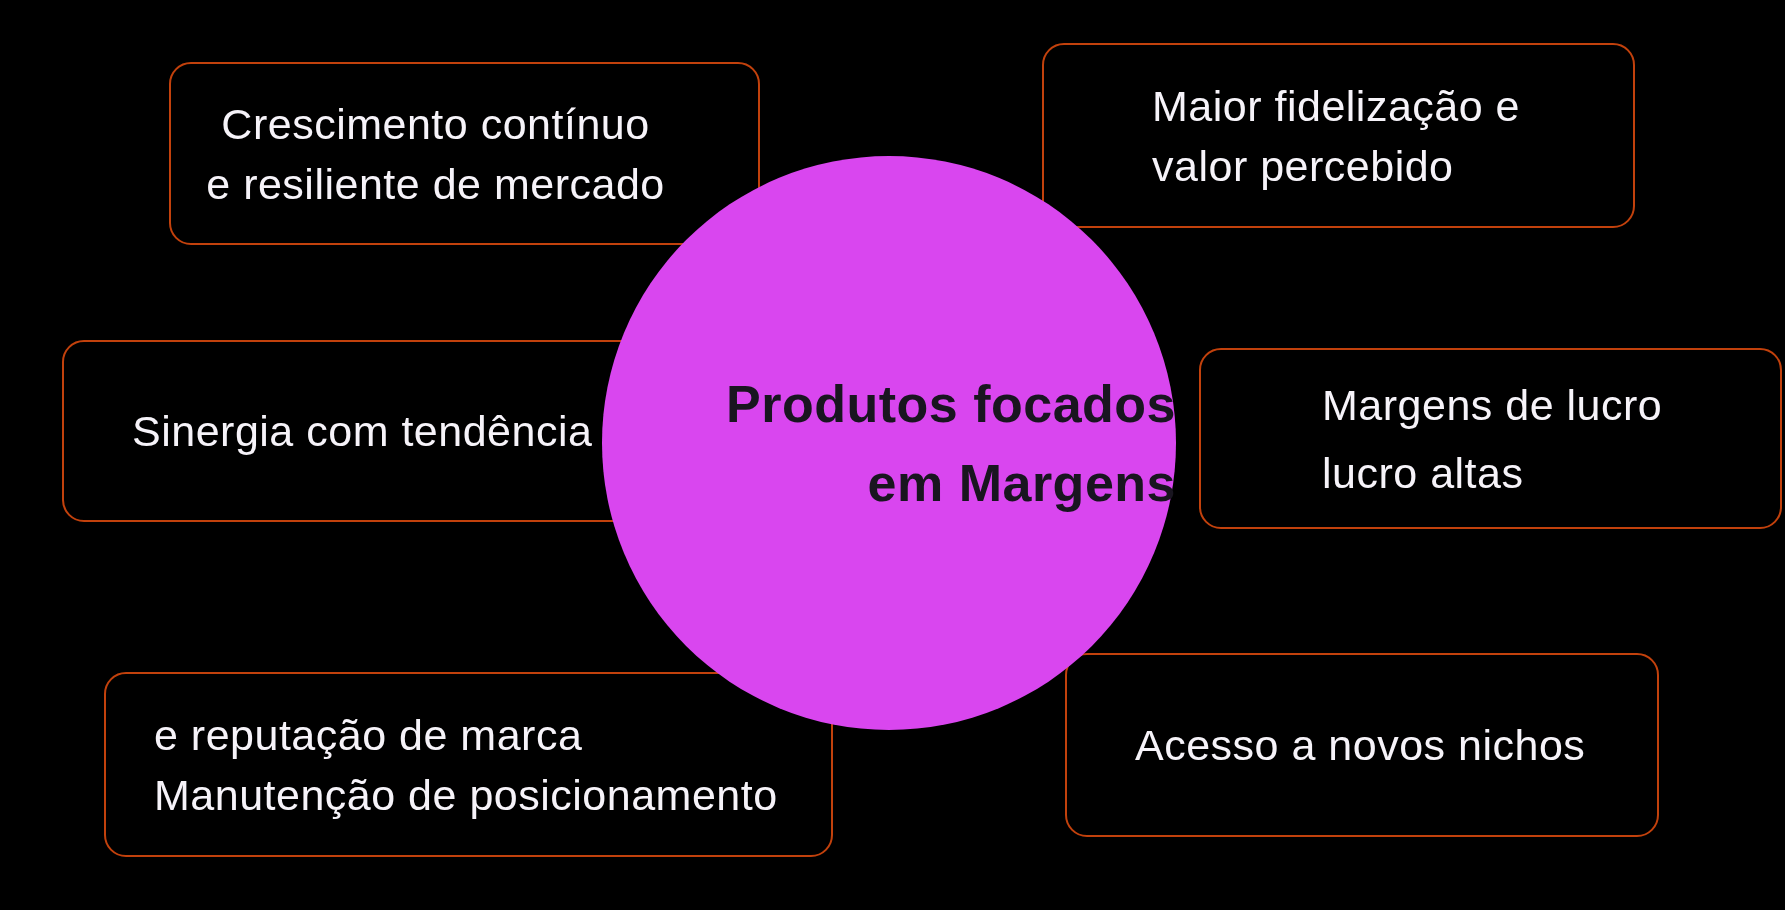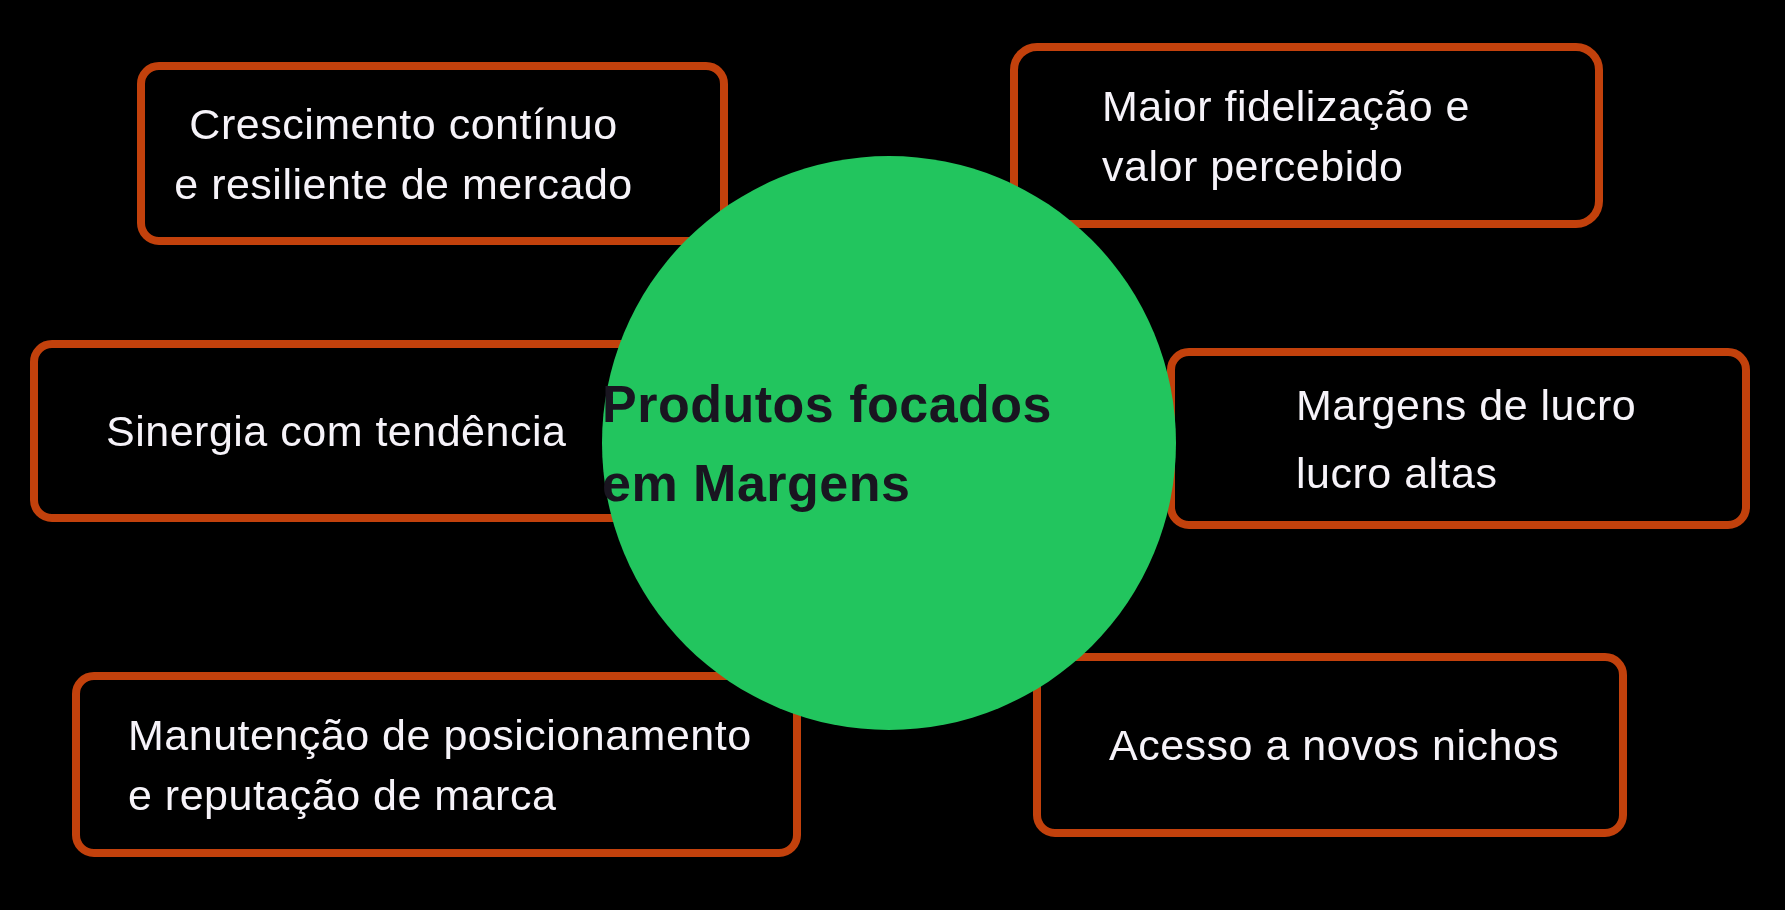--- a/index.html
+++ b/index.html
@@ -10,56 +10,57 @@
   .stage {
     position: relative;
     width: 1785px;
     height: 910px;
     background: #000000;
     overflow: hidden;
     font-family: "Liberation Sans", sans-serif;
   }
   .benefit-box {
     position: absolute;
-    border: 8px solid #c2410c;
+    border: 2px solid #c2410c;
     border-radius: 22px;
     background: #000000;
     display: flex;
     flex-direction: column;
     justify-content: center;
     z-index: 1;
     box-sizing: border-box;
+    margin-left: 32px;
   }
   .benefit-box .line {
     display: block;
     color: #f6f3f9;
     font-size: 43px;
     font-weight: 300;
     line-height: 60px;
     letter-spacing: 0.5px;
     white-space: nowrap;
   }
   .box-top-left     { left: 137px;  top: 62px;  width: 591px; height: 183px; text-align: center; padding-right: 58px; }
-  .box-top-right    { left: 1010px; top: 43px;  width: 593px; height: 185px; padding-left: 84px; border-radius: 27px; }
+  .box-top-right    { left: 1010px; top: 43px;  width: 593px; height: 185px; padding-left: 108px; }
   .box-middle-left  { left: 30px;   top: 340px; width: 615px; height: 182px; padding-left: 68px; }
   .box-middle-right { left: 1167px; top: 348px; width: 583px; height: 181px; padding-left: 121px; gap: 8px; }
   .box-bottom-left  { left: 72px;   top: 672px; width: 729px; height: 185px; padding-left: 48px; }
   .box-bottom-right { left: 1033px; top: 653px; width: 594px; height: 184px; padding-left: 68px; }
   .center-circle {
     position: absolute;
     left: 602px;
     top: 156px;
     width: 574px;
     height: 574px;
     border-radius: 50%;
-    background: #22c55e;
+    background: #d946ef;
     display: flex;
     flex-direction: column;
     justify-content: center;
-    align-items: flex-start;
+    align-items: flex-end;
     text-align: center;
     z-index: 2;
     gap: 9px;
   }
   .center-circle .line {
     display: block;
     color: #191520;
     font-size: 52px;
     font-weight: bold;
     line-height: 70px;
@@ -85,22 +86,22 @@
   <div class="benefit-box box-middle-left">
     <span class="line">Sinergia com tendência</span>
   </div>
 
   <div class="benefit-box box-middle-right">
     <span class="line">Margens de lucro</span>
     <span class="line">lucro altas</span>
   </div>
 
   <div class="benefit-box box-bottom-left">
+    <span class="line">e reputação de marca</span>
     <span class="line">Manutenção de posicionamento</span>
-    <span class="line">e reputação de marca</span>
   </div>
 
   <div class="benefit-box box-bottom-right">
     <span class="line">Acesso a novos nichos</span>
   </div>
 
   <div class="center-circle">
     <span class="line">Produtos focados</span>
     <span class="line">em Margens</span>
   </div>

